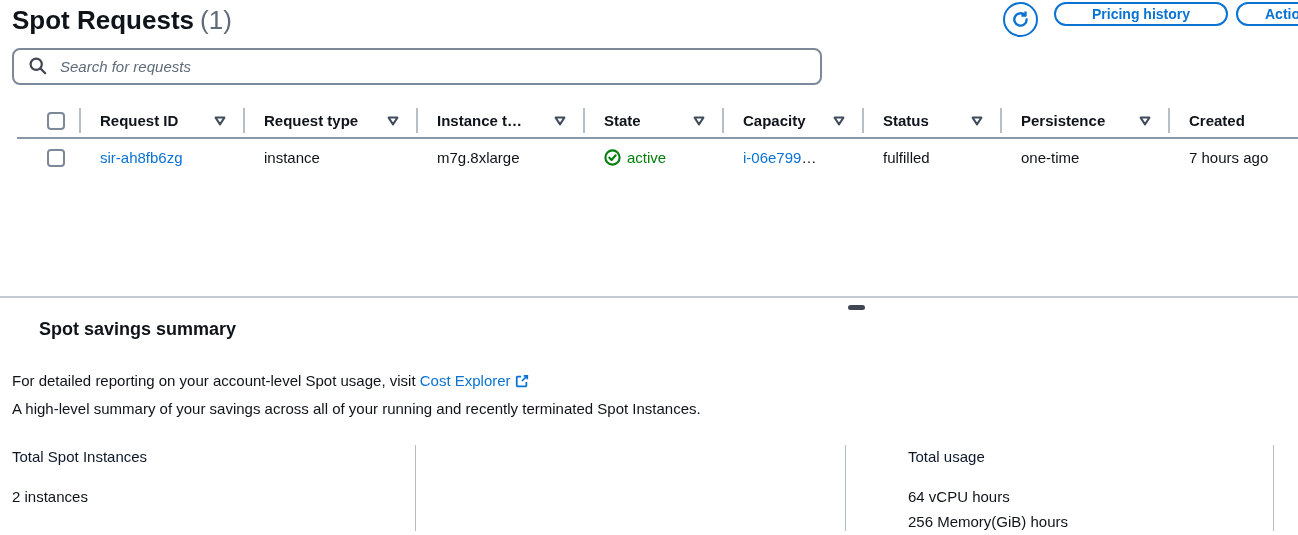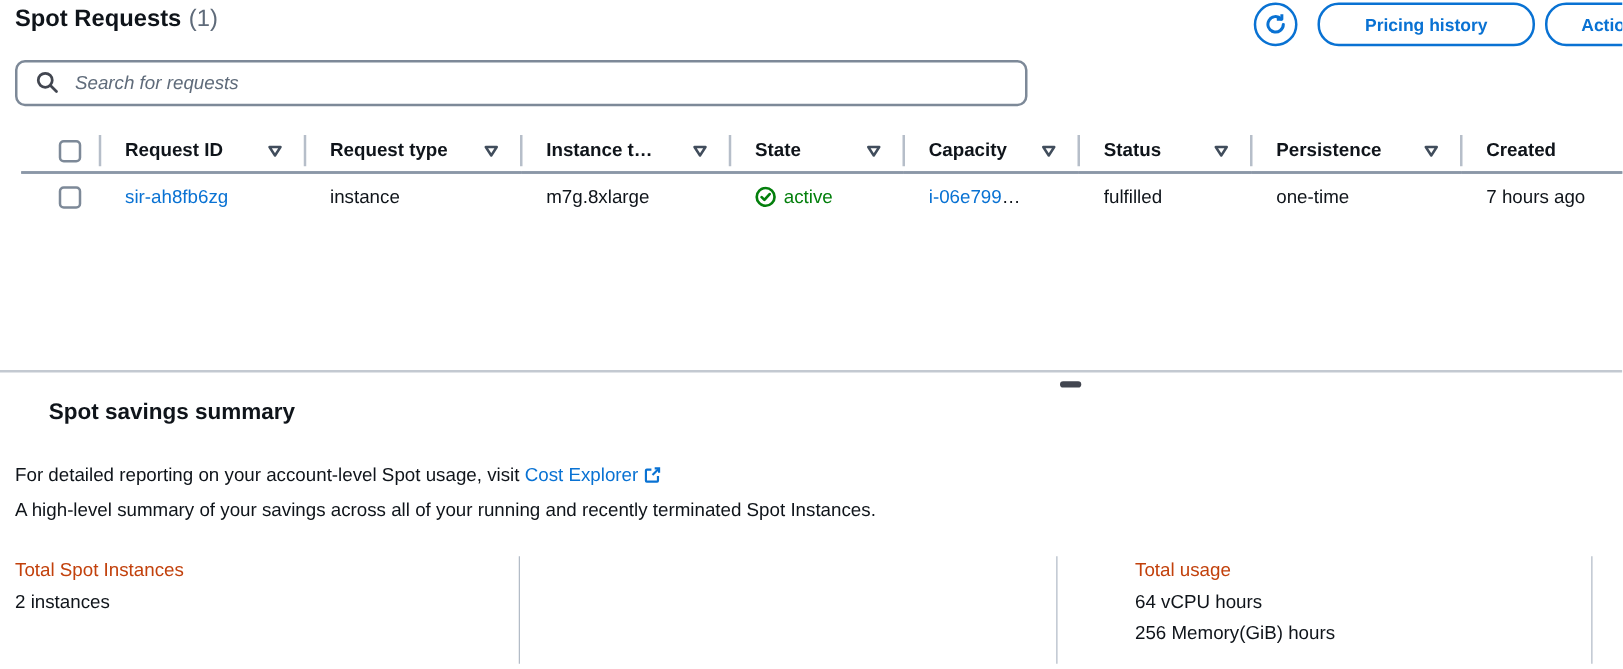--- a/index.html
+++ b/index.html
@@ -4,24 +4,24 @@
 <style>
   * { margin:0; padding:0; box-sizing:border-box; }
   html,body { background:#fff; }
   body { font-family:"Liberation Sans", sans-serif; color:#0f141a; }
   .page {
     position:relative; width:1298px; height:535px; background:#fff;
     overflow:hidden; font-size:15px;
   }
 
   
-  .page-title { position:absolute; left:12px; top:5px; font-size:19px; font-weight:bold; color:#0f141a; }
+  .page-title { position:absolute; left:12px; top:5px; font-size:26px; font-weight:bold; color:#0f141a; }
   .page-title .counter { color:#5f6b7a; font-weight:normal; margin-left:6px; }
 
-  .btn { position:absolute; top:2px; height:35px; border:2px solid #0972d3; border-radius:17px;
+  .btn { position:absolute; top:2px; height:24px; border:2px solid #0972d3; border-radius:17px;
          background:#fff; color:#0972d3; font-weight:bold; font-size:14px;
          display:flex; align-items:center; justify-content:center; cursor:pointer;
          font-family:"Liberation Sans", sans-serif; }
   .btn-refresh { left:1003px; width:35px; height:35px; border-radius:50%; padding:0; }
   .btn-pricing { left:1054px; width:174px; }
   .btn-actions { left:1236px; width:130px; justify-content:flex-start; padding-left:27px; }
 
   
   .search-wrap { position:absolute; left:12px; top:48px; width:810px; height:37px; }
   .search-input { width:100%; height:100%; border:2px solid #7d8998; border-radius:8px;
@@ -59,21 +59,21 @@
 
   
   .savings-title { position:absolute; left:12px; top:319px; font-size:18px; font-weight:bold; color:#0f141a;margin-left:27px; }
   .savings-desc { position:absolute; left:12px; top:368px; font-size:15px; line-height:26px; color:#0f141a; }
   a.inline-link { color:#0972d3; text-decoration:none; cursor:pointer; }
   .ext-icon { display:inline-block; vertical-align:-2px; margin-left:4px; }
 
   .stats { position:absolute; left:0; top:443px; width:1298px; height:90px; }
   .stat-divider { position:absolute; top:2px; width:1px; height:86px; background:#b3bcc7; }
   .stat { position:absolute; top:5px; }
-  .stat .label { color:#c2410c; margin-bottom:4px; }
+  .stat .label { color:#0f172a; margin-bottom:19px; }
   .stat .val { color:#0f141a; line-height:25px; }
   a.saved-link { color:#037f0a; text-decoration:none; border-bottom:1px dotted #037f0a;
                  padding-bottom:1px; cursor:pointer; display:inline-block; margin-top:2px; }
 </style>
 </head>
 <body>
 
 <div class="page">
 
   <div class="page-title">

